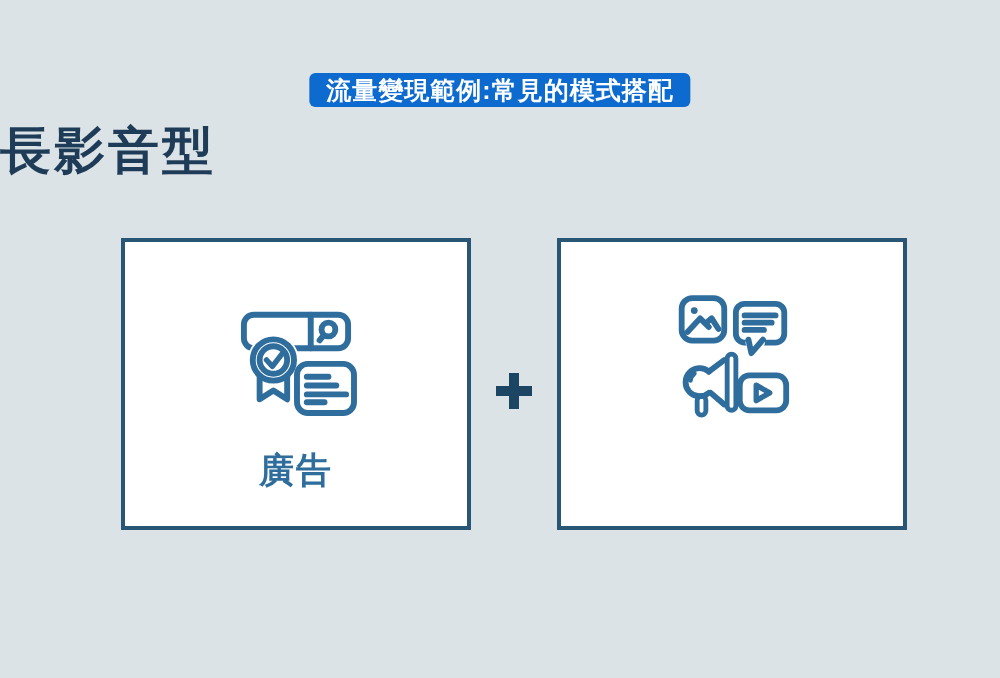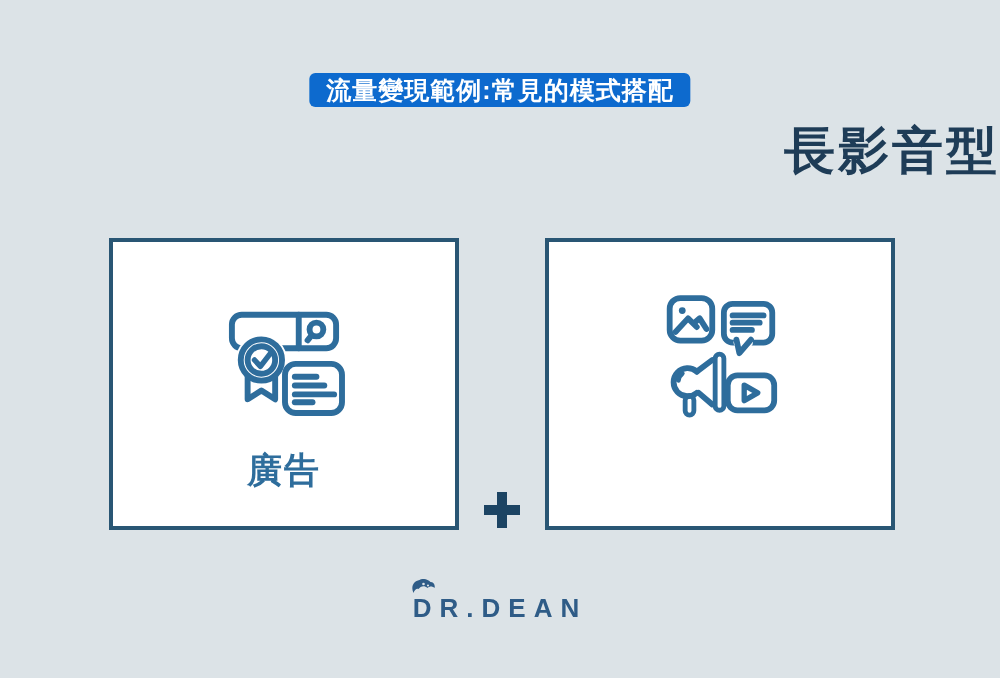--- a/index.html
+++ b/index.html
@@ -9,27 +9,26 @@
     font-family:"Liberation Sans", sans-serif;
   }
   .banner {
     position:absolute; top:73px; left:50%; transform:translateX(-50%);
     background:#0d6ace; color:#ffffff; height:34px; line-height:34px;
     padding:0 17px; border-radius:6px; white-space:nowrap;
     font-size:25px; font-weight:bold; letter-spacing:1px;
   }
   .title {
     position:absolute; top:120px; left:0; width:100%; margin:0;
-    text-align:right; font-size:51px; line-height:62px; font-weight:bold;
+    text-align:left; font-size:51px; line-height:62px; font-weight:bold;
     color:#1e3c57; letter-spacing:3px;
   }
   .row {
-    position:absolute; top:238px; left:109px; width:786px; height:292px;
+    position:absolute; top:238px; left:121px; width:786px; height:292px;
     display:flex;
-    align-items:flex-end;
   }
   .card {
     width:350px; height:292px; box-sizing:border-box;
     background:#ffffff; border:4px solid #295674;
     display:flex; flex-direction:column; align-items:center;
     justify-content:space-between; padding:44px 0 36px;
   }
   .icon-wrap { height:146px; display:flex; align-items:center; justify-content:center; }
   .card-label {
     font-size:35px; font-weight:bold; color:#2e6d9c; letter-spacing:2px;
@@ -114,24 +113,14 @@
 
             <rect x="70" y="86" width="48" height="36" rx="10"></rect>
             <path d="M87 96 L101 104 L87 112 Z" stroke-width="5.5"></path>
           </g>
         </svg>
       </div>
     </div>
 
   </div>
 
-  <div class="logo">
-    <div class="logo-inner">
-      <svg class="logo-hair" width="27" height="16" viewBox="0 0 26 16">
-        <path d="M3 14 C0 8 3 2 9 1 C12 -1 17 0 20 3 C23 3 25 6 24 9 C22 7 19 7 17 9 C14 6 10 7 8 10 C6 9 4 11 3 14 Z" fill="#2f5c87"></path>
-        <circle cx="13" cy="5" r="1.3" fill="#dce3e7"></circle>
-        <circle cx="17.5" cy="6.5" r="1.1" fill="#dce3e7"></circle>
-      </svg>
-      <span class="logo-text">DR.DEAN</span>
-    </div>
-  </div>
 
 </div>
 
 </body></html>

